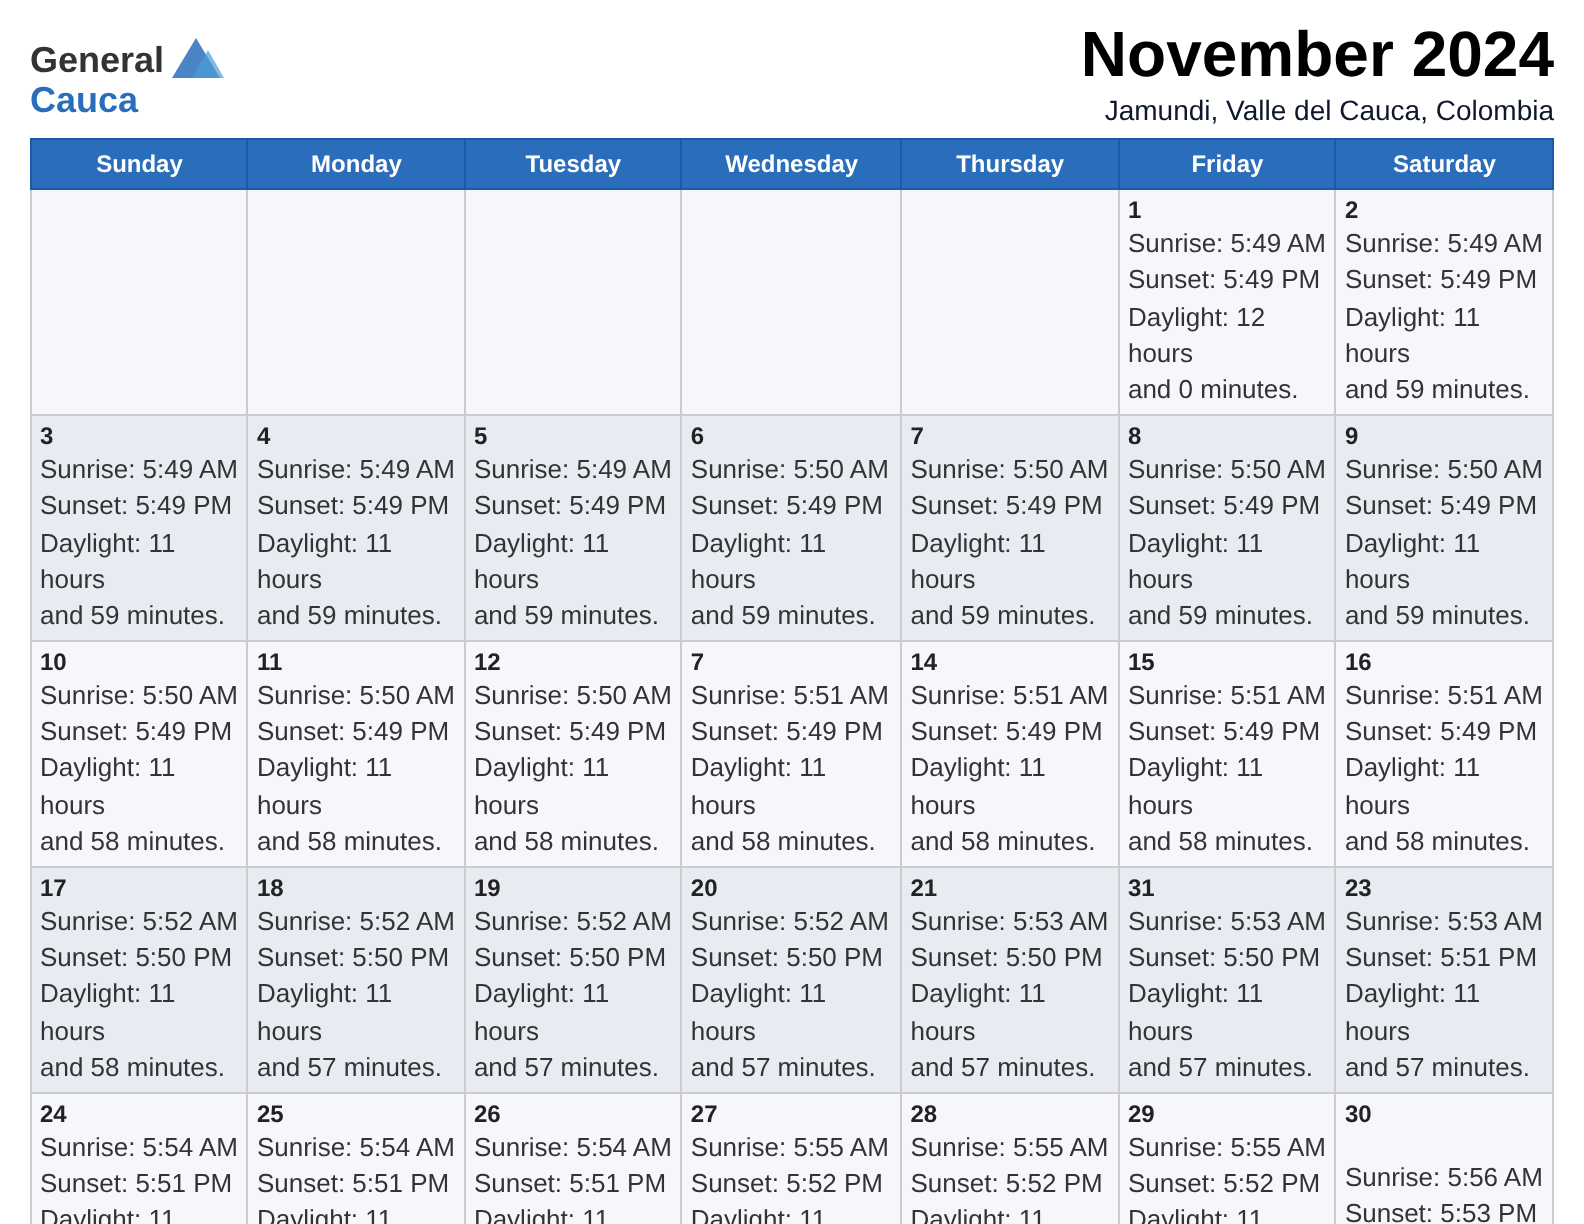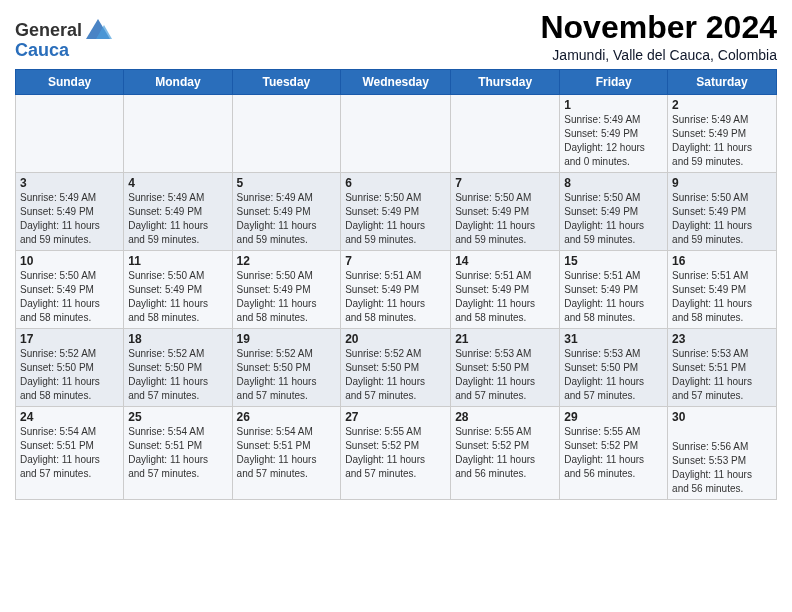--- a/index.html
+++ b/index.html
@@ -84,21 +84,21 @@
       background: #e8ecf2;
     }
     .day-num {
       font-size: 12px;
       font-weight: bold;
       color: #222;
       display: block;
       margin-bottom: 1px;
     }
     .day-info {
-      font-size: 10px;
+      font-size: 13px;
       color: #333;
       line-height: 1.4;
     }
     .empty {
       background: #f5f7fa !important;
     }
   </style>
 </head>
 <body>
 

